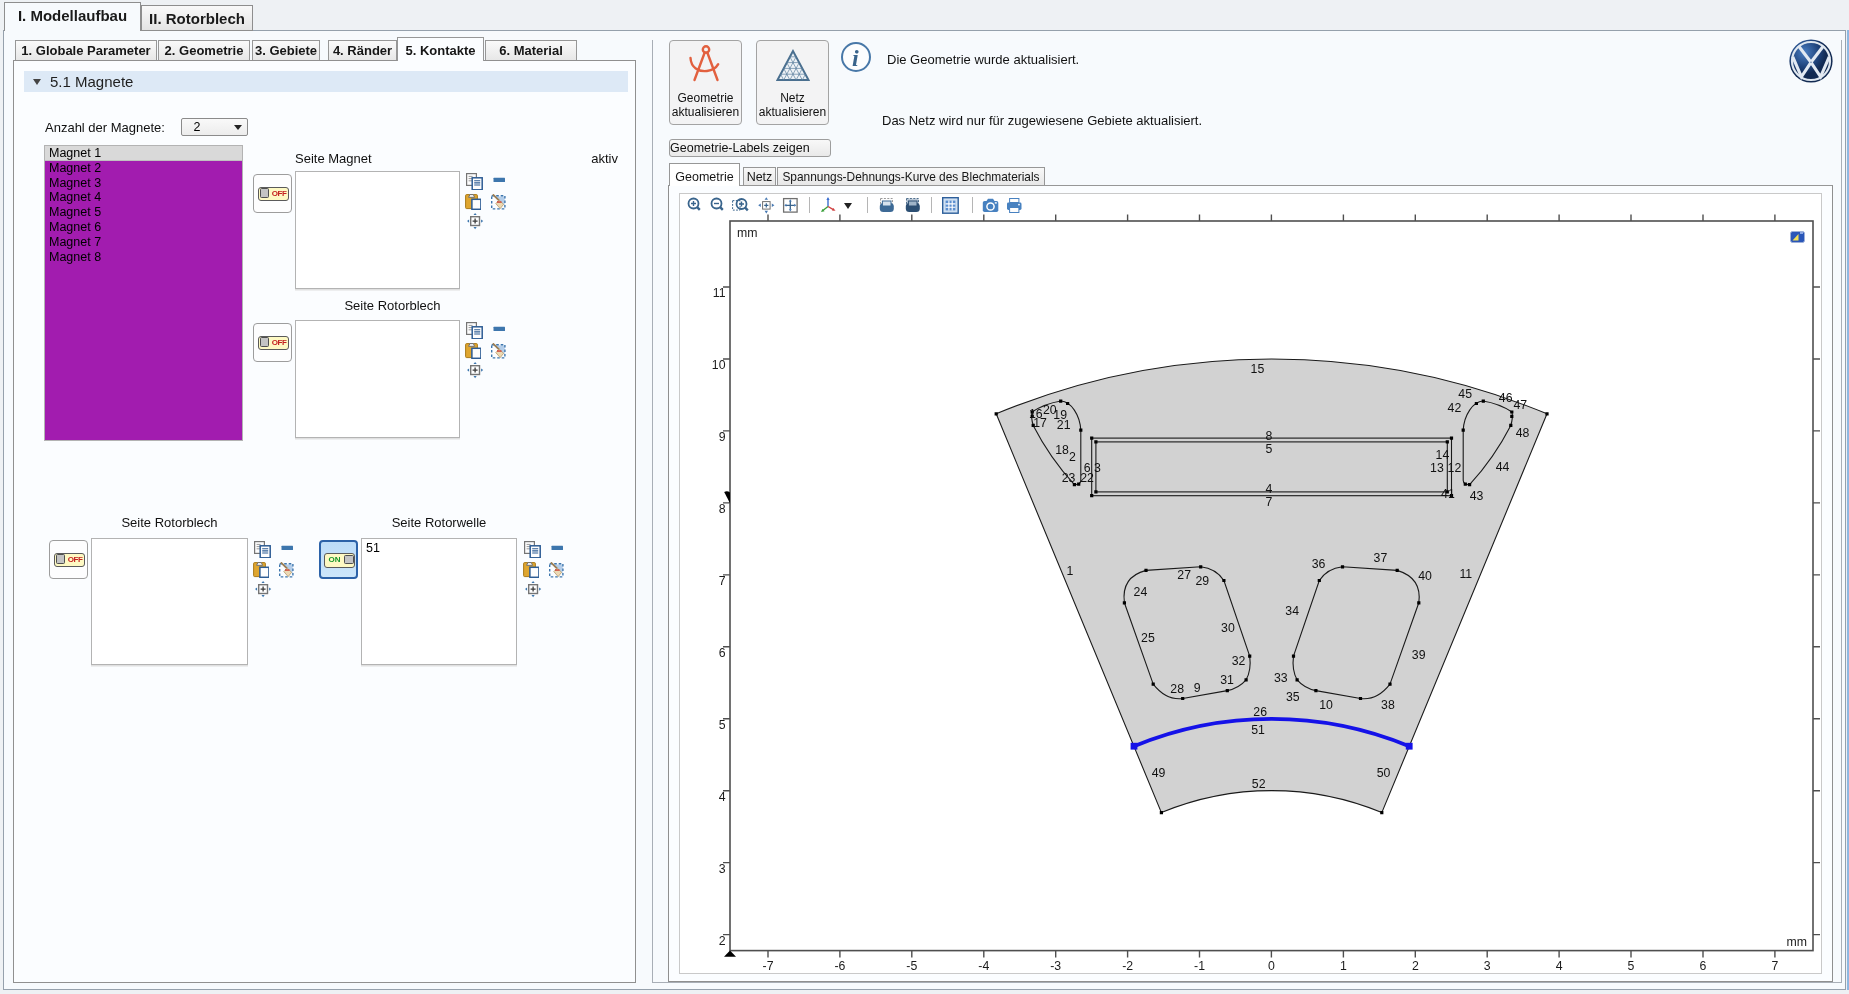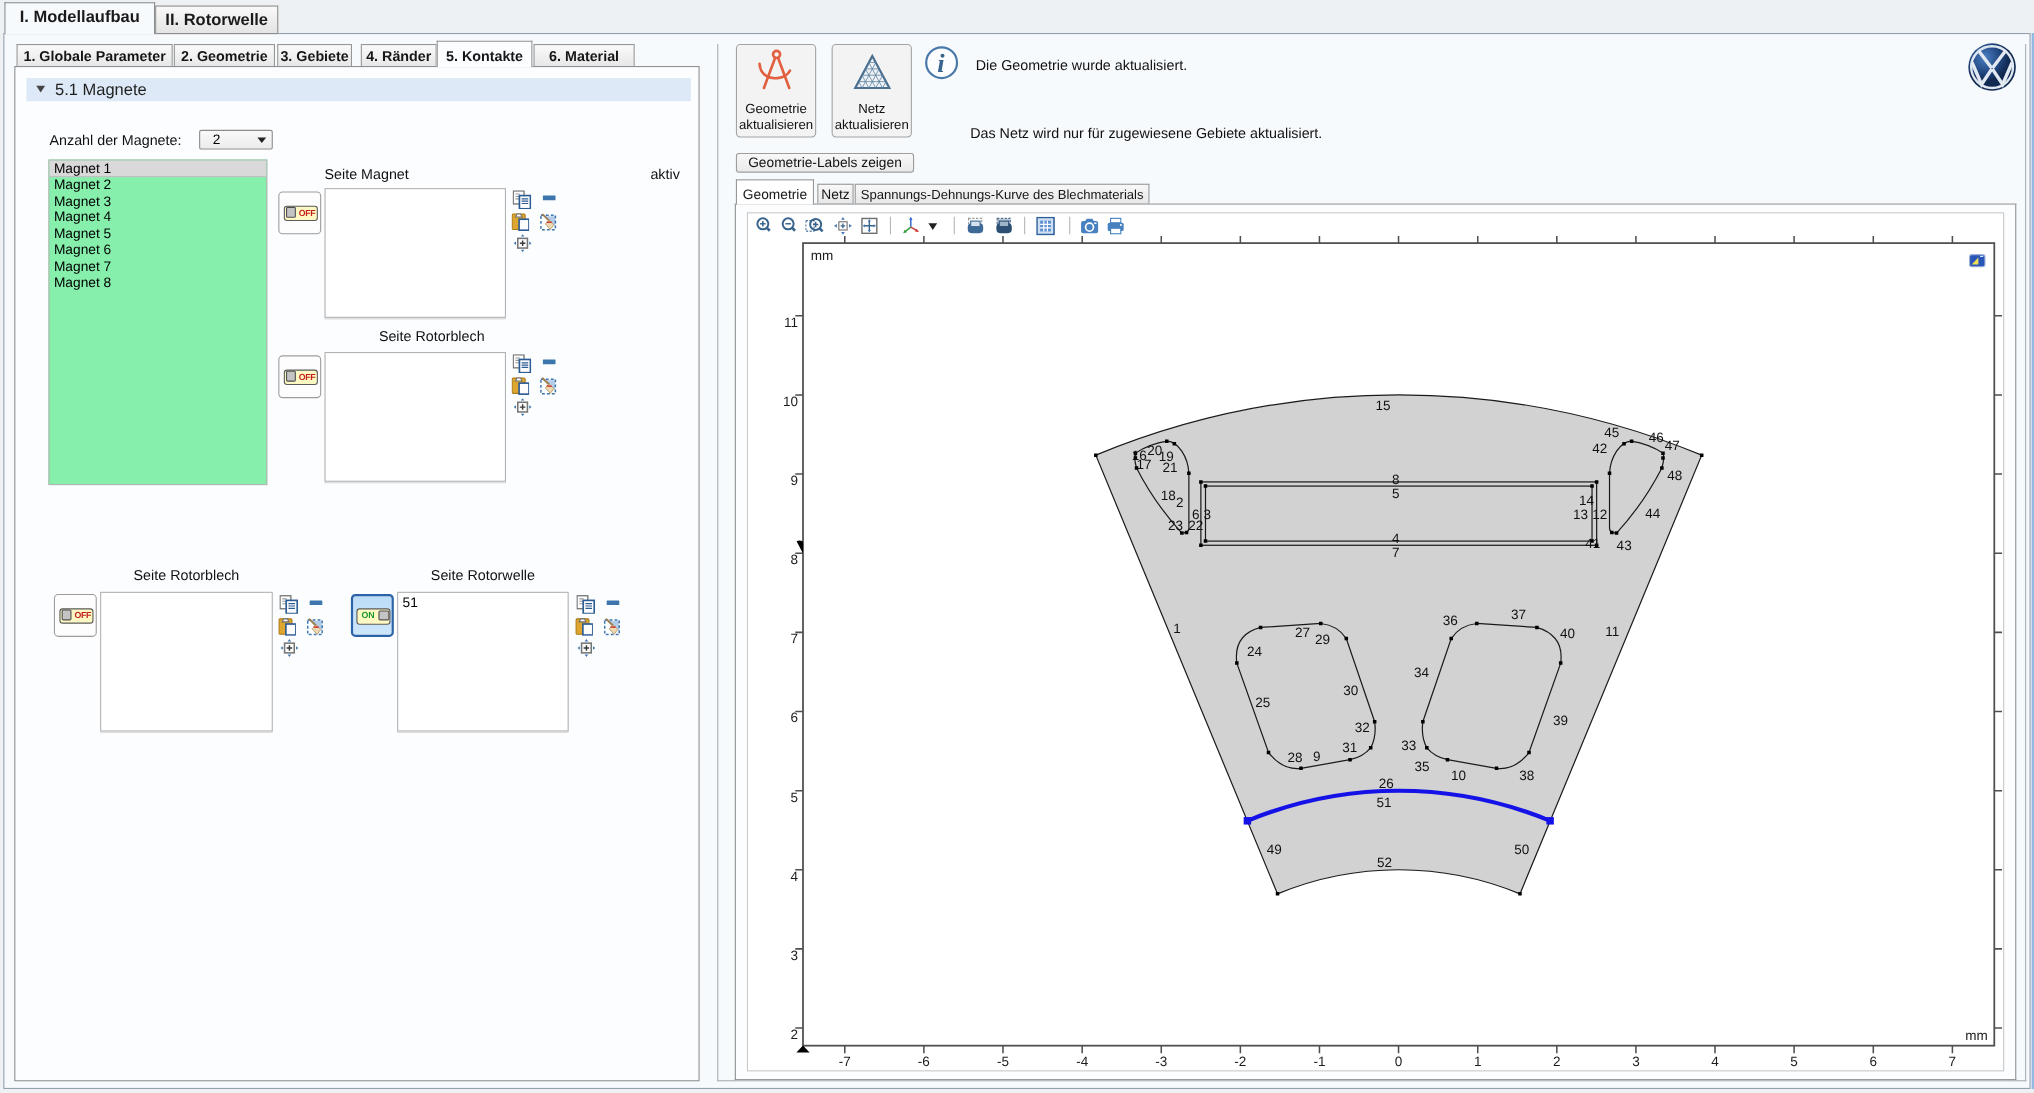--- a/index.html
+++ b/index.html
@@ -10,48 +10,48 @@
 .ttab.act {top:2px;height:29px;background:#f7fafd;border-bottom:none;z-index:5}
 .stab {top:40px;height:21px;white-space:nowrap;background:linear-gradient(#fafafa,#e7e7e7);border:1px solid #979797;
   font-weight:bold;font-size:13px;color:#161616;text-align:center;line-height:20px}
 .stab.act {top:37px;height:24px;background:#fbfdff;border-bottom:none;z-index:6;line-height:26px}
 .lpanel {left:13px;top:60px;width:623px;height:923px;border:1px solid #909090;background:#fbfdff}
 .bluebar {left:10px;width:604px;height:21px;background:#dde9f6;color:#1f1f1f;font-size:15px;line-height:21px}
 .tri {display:inline-block;width:0;height:0;border:4.5px solid transparent;border-top:6px solid #444;
   margin:0 9px 0 9px;vertical-align:-2px}
 .lbl {font-size:13px;color:#111}
 .box {background:#fff;border:1px solid #b3b3b3;box-shadow:0 1.5px 0 #e0e0e0}
-.mlist {left:30px;top:84px;width:199px;height:296px;background:#86efac;border:1px solid #b3b3b3;
+.mlist {left:30px;top:84px;width:199px;height:296px;background:#a21caf;border:1px solid #b3b3b3;
   font-size:12.5px;color:#000}
 .mlist div {height:14.8px;line-height:14.8px;padding-left:4px}
 .mlist .sel {background:#d9d9d9;border-bottom:1px solid #c0c0c0}
 .offb,.onb {width:39px;height:39px;background:#fdfdfe;border:1px solid #9d9d9d;border-radius:4px}
 .onb {background:linear-gradient(#bcdcf8,#cde6fa);border:2px solid #2c62a8}
 .tgl {position:absolute;left:3.5px;top:11.5px;width:31px;height:14.5px;border:1.6px solid #5a5a5a;
   border-radius:3px;background:#fef9c3}
 .onb .tgl {left:3px;top:11px}
 .knob {position:absolute;left:1px;top:0.8px;width:9.6px;height:9.4px;background:#c4c4c4;
   border:1.3px solid #4f4f4f;border-radius:1.5px}
 .knobr {left:auto;right:0.5px}
 .offtx {position:absolute;left:13.2px;top:1.4px;font-size:8px;font-weight:bold;color:#c41f1f;letter-spacing:-0.35px}
 .ontx {position:absolute;left:3.6px;top:1.4px;font-size:8px;font-weight:bold;color:#17962b}
 .bigbtn {width:73px;height:85px;background:#f3f3f4;border:1px solid #a3a3a3;border-radius:4px;text-align:center}
 .bigbtn .cap {font-size:12px;color:#111;line-height:13.5px;margin-top:1px}
 .gbtn {left:669px;top:139px;width:162px;height:18px;background:linear-gradient(#f8f8f8,#e9e9e9);
-  border:1px solid #9d9d9d;border-radius:3px;font-size:12.5px;color:#111;text-align:center;line-height:16px}
+  border:1px solid #9d9d9d;border-radius:3px;font-size:12.5px;color:#111;text-align:left;line-height:16px}
 .gtab {top:167px;height:19px;white-space:nowrap;background:linear-gradient(#f8f8f8,#e7e7e7);border:1px solid #979797;
   font-size:12.5px;color:#161616;text-align:center;line-height:18px}
 .gtab.act {top:163px;height:23px;background:#fff;border-bottom:none;z-index:6;line-height:26px}
 .ax {font-size:12.3px;fill:#1c1c1c;font-family:"Liberation Sans",sans-serif}
 .gl {font-size:12.3px;fill:#111;font-family:"Liberation Sans",sans-serif}
 </style></head><body>
 
 <div class="abs win"></div>
 <div class="abs ttab act" style="left:4px;width:137px">I. Modellaufbau</div>
-<div class="abs ttab" style="left:141px;width:112px">II. Rotorwelle</div>
+<div class="abs ttab" style="left:141px;width:112px">II. Rotorblech</div>
 <div class="abs" style="left:1847px;top:30px;width:2px;height:960px;background:#8db7e2"></div>
 
 <div class="abs stab" style="left:15px;width:142px">1. Globale Parameter</div>
 <div class="abs stab" style="left:158px;width:92px">2. Geometrie</div>
 <div class="abs stab" style="left:252px;width:68px">3. Gebiete</div>
 <div class="abs stab" style="left:328px;width:69px">4. Ränder</div>
 <div class="abs stab act" style="left:397px;width:87px">5. Kontakte</div>
 <div class="abs stab" style="left:485px;width:92px">6. Material</div>
 
 <div class="abs lpanel">

